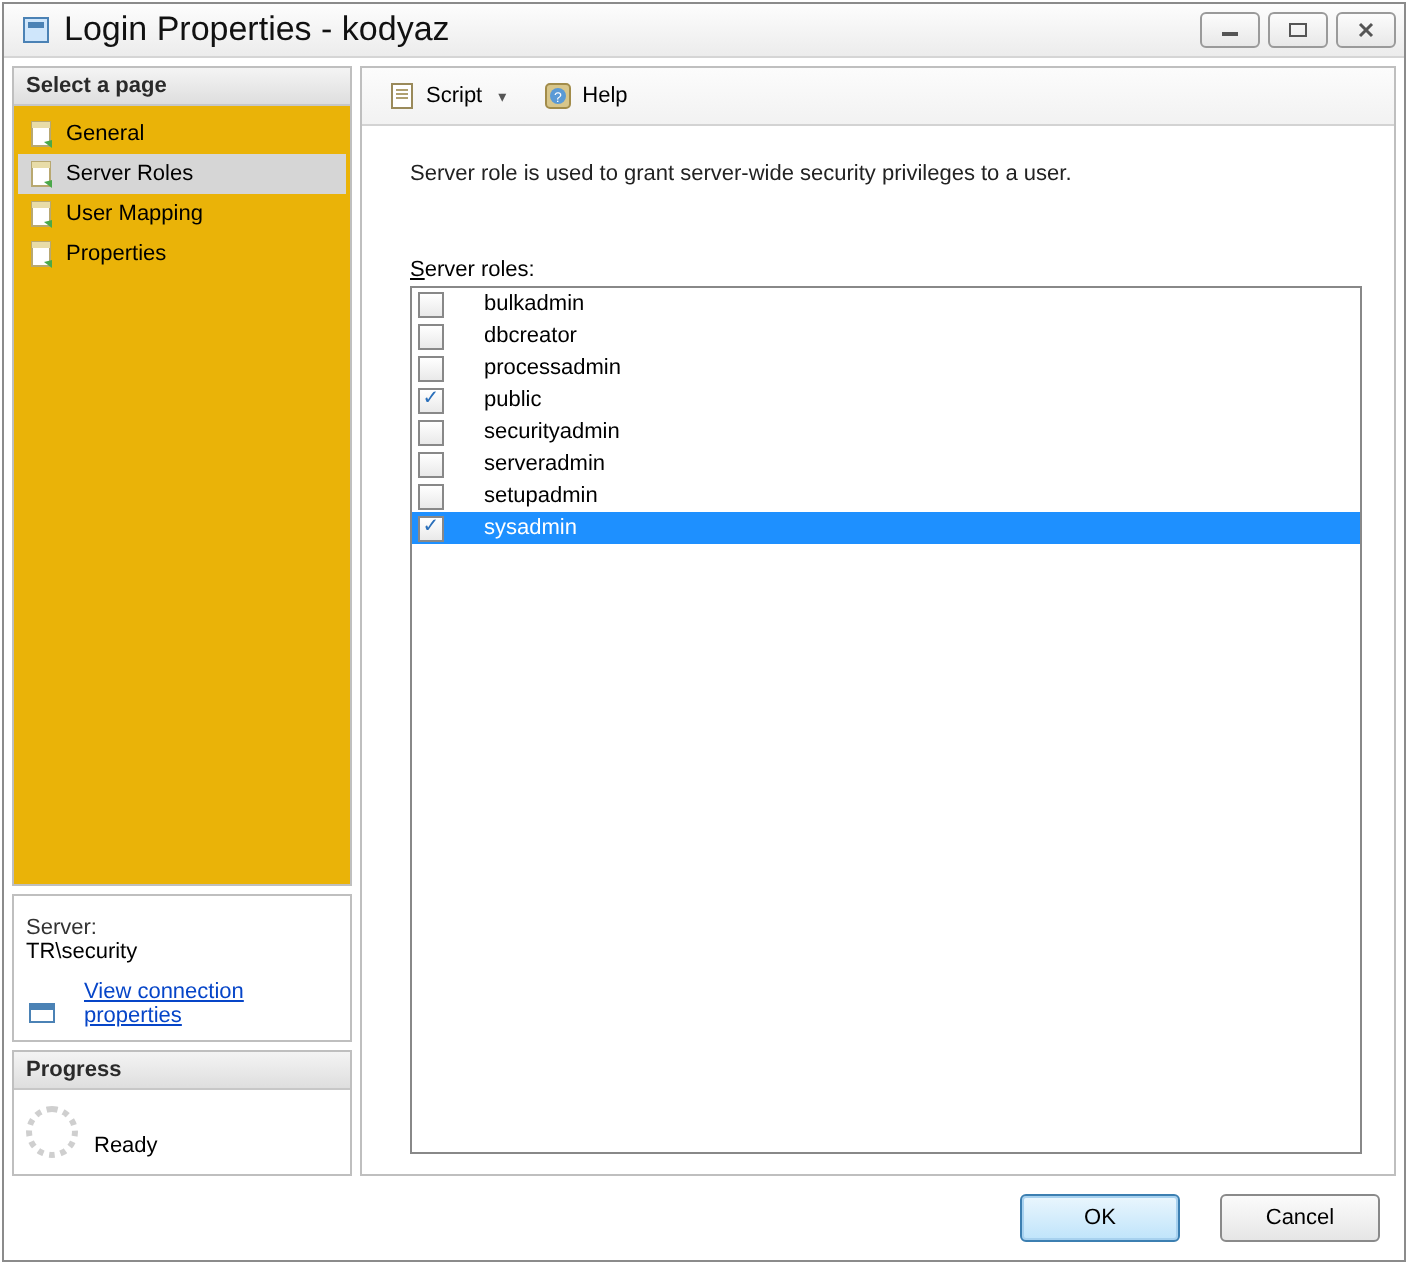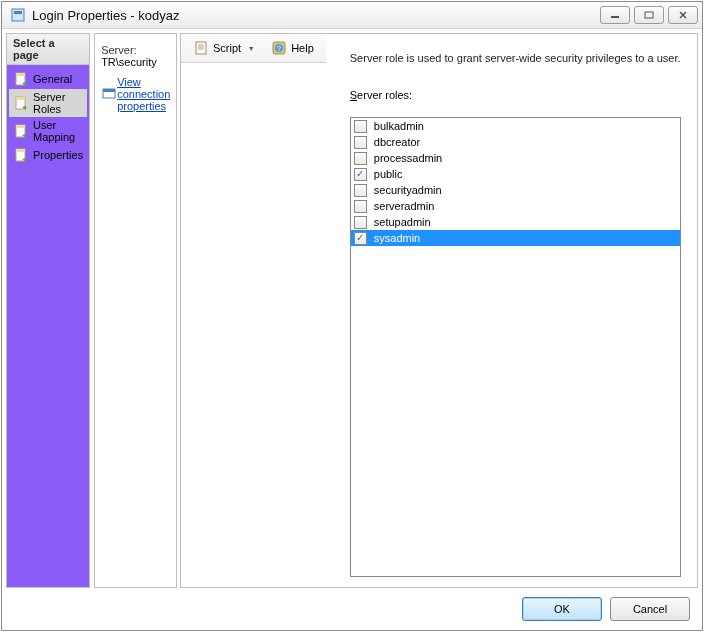--- a/index.html
+++ b/index.html
@@ -1,50 +1,50 @@
 <!DOCTYPE html>
 <html><head>
 <meta charset="utf-8">
 <style>
 html,body{margin:0;padding:0;font-family:"Segoe UI",Tahoma,Arial,sans-serif;font-size:11px;color:#000;background:#fff}
 .window{width:700px;height:628px;border:1px solid #8b8b8b;background:#fff;display:flex;flex-direction:column;margin:1px}
 .titlebar{height:26px;background:linear-gradient(#fdfdfd,#ececec);border-bottom:1px solid #d5d5d5;display:flex;align-items:center;padding:0 4px}
 .titlebar .app-icon{width:16px;height:16px;margin:0 4px;display:flex;align-items:center;justify-content:center}
-.titlebar .title{flex:1;font-size:13px;color:#111;padding-left:2px}
+.titlebar .title{flex:1;font-size:17px;color:#111;padding-left:2px}
 .win-btns{display:flex;gap:4px}
 .win-btn{width:28px;height:16px;border:1px solid #9a9a9a;border-radius:3px;background:linear-gradient(#fcfcfc,#e8e8e8);display:flex;align-items:center;justify-content:center;font-size:10px;color:#444}
 .body{flex:1;display:flex;overflow:hidden;padding:4px 4px 0 4px;gap:4px}
-.left{width:170px;display:flex;flex-direction:row;gap:4px}
+.left{width:170px;display:flex;flex-direction:column;gap:4px}
 .panel{border:1px solid #bfbfbf}
 .panel-hdr{background:linear-gradient(#f4f4f4,#dedede);border-bottom:1px solid #c7c7c7;padding:3px 6px;font-weight:bold;color:#2a2a2a}
-.panel-body{background:#8b5cf6;padding:4px 2px}
+.panel-body{background:#eab308;padding:4px 2px}
 .nav-item{display:flex;align-items:center;gap:4px;padding:2px 4px;cursor:default}
 .nav-item.selected{background:#d6d6d6}
 .nav-icon{width:16px;height:16px;display:flex;align-items:center;justify-content:center}
 .conn-block{padding:6px 6px}
 .conn-lbl{color:#333;margin-top:4px}
 .conn-val{color:#000;margin-bottom:2px}
 .link{color:#0645c8;text-decoration:underline;cursor:pointer;display:inline-block;margin-top:2px}
 .progress-body{display:flex;align-items:flex-end;gap:8px;padding:8px 6px}
 .spinner{width:20px;height:20px;border:3px dotted #cfcfcf;border-radius:50%}
-.right{flex:1;display:flex;border:1px solid #bfbfbf;background:#fff}
+.right{flex:1;display:flex;flex-direction:column;border:1px solid #bfbfbf;background:#fff}
 .toolbar{height:28px;border-bottom:1px solid #d3d3d3;display:flex;align-items:center;gap:6px;padding:0 8px;background:linear-gradient(#fcfcfc,#f2f2f2)}
 .tool{display:flex;align-items:center;gap:4px;padding:2px 4px}
 .tool .ic{width:16px;height:16px;display:flex;align-items:center;justify-content:center}
 .dropdown-arrow{font-size:8px;color:#555;padding:0 4px}
 .content{flex:1;padding:18px 16px 10px 24px;display:flex;flex-direction:column}
-.desc{color:#222;margin-bottom:25px}
-.list-lbl{margin-bottom:16px}
+.desc{color:#222;margin-bottom:36px}
+.list-lbl{margin-bottom:2px}
 .list-lbl .u{text-decoration:underline}
 .rolebox{flex:1;border:1px solid #888;background:#fff;overflow:auto}
-.role-row{display:flex;align-items:center;gap:7px;padding:0 3px;height:16px;line-height:16px}
+.role-row{display:flex;align-items:center;gap:20px;padding:0 3px;height:16px;line-height:16px}
 .role-row.selected{background:#1e90ff;color:#fff}
 .cb{width:13px;height:13px;border:1px solid #888;background:linear-gradient(#fff,#e9e9e9);display:flex;align-items:center;justify-content:center;font-size:10px;color:#2a6fba;box-sizing:border-box}
 .role-row.selected .cb{border-color:#888;color:#2a6fba;background:linear-gradient(#fff,#e9e9e9)}
-.footer{height:42px;display:flex;align-items:center;justify-content:flex-end;gap:8px;padding:0 12px}
+.footer{height:42px;display:flex;align-items:center;justify-content:flex-end;gap:20px;padding:0 12px}
 .btn{min-width:78px;height:22px;border:1px solid #8a8a8a;border-radius:3px;background:linear-gradient(#fbfbfb,#e6e6e6);font-size:11px;display:flex;align-items:center;justify-content:center}
 .btn.primary{border:1px solid #3c7fb1;box-shadow:inset 0 0 0 1px #a7d1ef;background:linear-gradient(#eaf6fd,#bfe4fb)}
 svg{display:block}
 .grow{flex:1}
 </style>
 </head>
 <body>
 
 <div class="window">
   <div class="titlebar">
@@ -120,33 +120,34 @@
               </span>
               <span>Properties</span>
             </div>
           </div>
       </div>
 
       <div class="panel">
         <div class="conn-block">
           <div class="conn-lbl">Server:</div>
           <div class="conn-val">TR\security</div>
-          <div style="display:flex;align-items:center;gap:0;margin-top:6px">
+          <div style="display:flex;align-items:flex-end;gap:13px;margin-top:6px">
             <span class="nav-icon">
                 <svg width="16" height="16">
                   <rect x="2" y="4" width="12" height="9" fill="#fff" stroke="#4b82b5"></rect>
                   <rect x="2" y="4" width="12" height="3" fill="#4b82b5"></rect>
                 </svg>
               </span>
             <span class="link">View connection properties</span>
           </div>
         </div>
       </div>
 
       <div class="panel">
+        <div class="panel-hdr">Progress</div>
         <div class="progress-body">
           <div class="spinner"></div>
           <span>Ready</span>
         </div>
       </div>
     </div>
 
     <div class="right">
       <div class="toolbar">
         <div class="tool">

